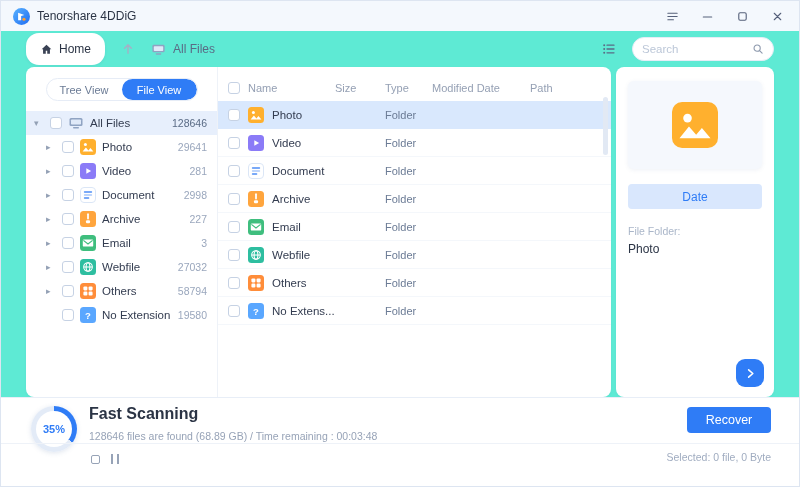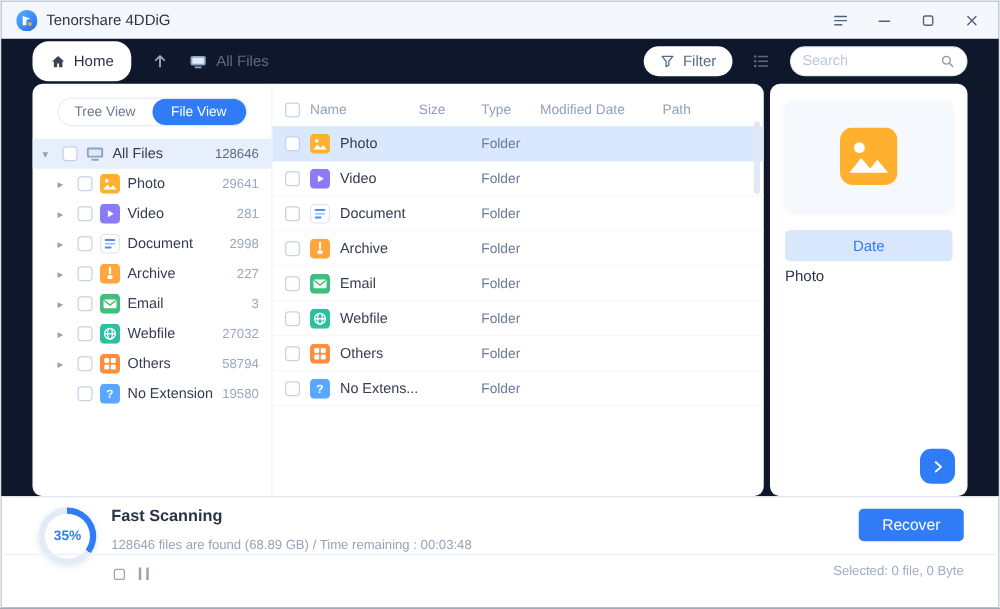--- a/index.html
+++ b/index.html
@@ -1,18 +1,18 @@
 <!DOCTYPE html>
 <html><head>
 <meta charset="utf-8">
 <style>
   *{margin:0;padding:0;box-sizing:border-box}
   html,body{width:800px;height:487px;overflow:hidden}
   body{font-family:"Liberation Sans",sans-serif;background:#edf2fa;color:#3a4254}
-  .window{position:relative;width:800px;height:487px;background:#0f172a;border:1px solid #dde5f1}
+  .window{position:relative;width:800px;height:487px;background:#5eead4;border:1px solid #dde5f1}
 
   
   .titlebar{height:30px;display:flex;align-items:center;gap:7px;padding:0 8px 0 12px;background:#f4f8fd}
   .logo{width:17px;height:17px;display:inline-flex}
   .app-name{font-size:12px;color:#2b3445}
   .tb-spacer{flex:1}
   .tb-btn{width:28px;height:22px;border:none;background:transparent;display:flex;align-items:center;justify-content:center;cursor:pointer}
   .tb-btn svg{width:13px;height:13px}
 
   
@@ -74,21 +74,21 @@
   .pv-label{margin-top:16px;font-size:10.5px;color:#aab6c9}
   .pv-name{margin-top:5px;font-size:12px;color:#2b3445}
   .next-btn{position:absolute;right:10px;bottom:10px;width:28px;height:28px;border:none;border-radius:9px;background:#2F7CF6;display:flex;align-items:center;justify-content:center;cursor:pointer}
   .next-btn svg{width:13px;height:13px}
 
   
   .statusbar{position:absolute;left:0;right:0;bottom:0;height:89px;background:#fff;border-top:1px solid #e8eef7}
   .ring{position:absolute;left:30px;top:8px;width:46px;height:46px;border-radius:50%;background:conic-gradient(#2F7CF6 35%,#e3ebf7 0);box-shadow:0 1px 5px rgba(80,110,160,.18)}
   .ring::before{content:"";position:absolute;inset:5px;background:#fff;border-radius:50%}
   .ring-label{position:absolute;inset:0;display:flex;align-items:center;justify-content:center;font-size:11px;font-weight:bold;color:#2F7CF6}
-  .sb-title{position:absolute;left:88px;top:7px;font-size:13px;font-weight:bold;color:#2b3445}
+  .sb-title{position:absolute;left:88px;top:7px;font-size:16px;font-weight:bold;color:#2b3445}
   .sb-detail{position:absolute;left:88px;top:32px;font-size:10.5px;color:#97a3b7}
   .sb-divider{position:absolute;left:0;right:0;top:45px;height:1px;background:#eef2f8}
   .mini-btn{position:absolute;top:53px;width:16px;height:16px;border:none;background:transparent;display:flex;align-items:center;justify-content:center;cursor:pointer}
   .stop-btn{left:86px}
   .pause-btn{left:106px}
   .stop-glyph{width:9px;height:9px;border:1.5px solid #97a3b7;border-radius:2px}
   .pause-glyph{width:8px;height:10px;border-left:2.5px solid #97a3b7;border-right:2.5px solid #97a3b7}
   .recover-btn{position:absolute;right:28px;top:9px;width:84px;height:26px;border:none;border-radius:4px;background:#2F7CF6;color:#fff;font-size:12.5px;cursor:pointer;font-family:"Liberation Sans",sans-serif}
   .selected-info{position:absolute;right:28px;top:53px;font-size:10.5px;color:#a0acc0}
 </style>
@@ -151,26 +151,20 @@
       <span class="fi sm">
           <svg viewBox="0 0 16 16">
             <rect x="1.5" y="3" width="13" height="8" rx="1.5" fill="#8fa3c2"></rect>
             <rect x="3" y="4.5" width="10" height="5" rx="0.8" fill="#dfe9f8"></rect>
             <rect x="5" y="12" width="6" height="1.5" rx="0.75" fill="#8fa3c2"></rect>
           </svg>
         </span>
       <span>All Files</span>
     </div>
     <div class="nav-spacer"></div>
-    <button class="filter-pill">
-      <svg viewBox="0 0 14 14">
-          <path d="M2 2.5h10L8.3 7v3.6L5.7 12V7z" fill="none" stroke="#5a6b85" stroke-width="1.2" stroke-linejoin="round"></path>
-        </svg>
-      <span>Filter</span>
-    </button>
     <button class="view-btn">
       <svg viewBox="0 0 14 14">
           <circle cx="2.2" cy="3.2" r="1" fill="#5a6b85"></circle>
           <circle cx="2.2" cy="7" r="1" fill="#5a6b85"></circle>
           <circle cx="2.2" cy="10.8" r="1" fill="#5a6b85"></circle>
           <path d="M5 3.2h7M5 7h7M5 10.8h7" stroke="#5a6b85" stroke-width="1.3" stroke-linecap="round"></path>
         </svg>
     </button>
     <div class="search-box">
       <input placeholder="Search" style="">
@@ -468,20 +462,21 @@
       <div class="preview-box">
         <span class="fi big">
             <svg viewBox="0 0 16 16">
               <rect width="16" height="16" rx="3.5" fill="#FFB02E"></rect>
               <circle cx="5.4" cy="5.6" r="1.5" fill="#fff"></circle>
               <path d="M2.6 12.6l3.3-4.1 2.5 2.9 2-2.4 3 3.6z" fill="#fff"></path>
             </svg>
           </span>
       </div>
       <button class="open-btn">Date</button>
+      <div class="pv-label">File Folder:</div>
       <div class="pv-name">Photo</div>
       <button class="next-btn">
         <svg viewBox="0 0 14 14">
             <path d="M5 3l4.5 4L5 11" fill="none" stroke="#fff" stroke-width="1.7" stroke-linecap="round" stroke-linejoin="round"></path>
           </svg>
       </button>
     </aside>
   </div>
 
   <div class="statusbar">

